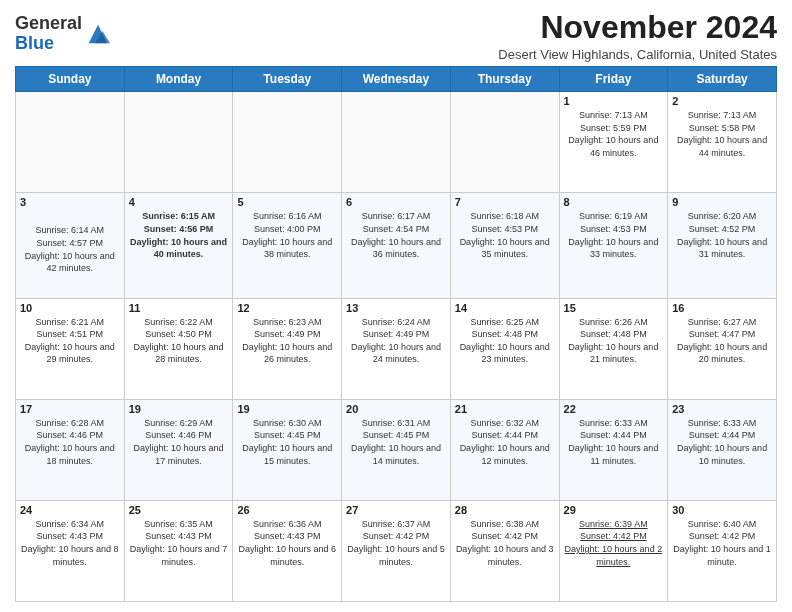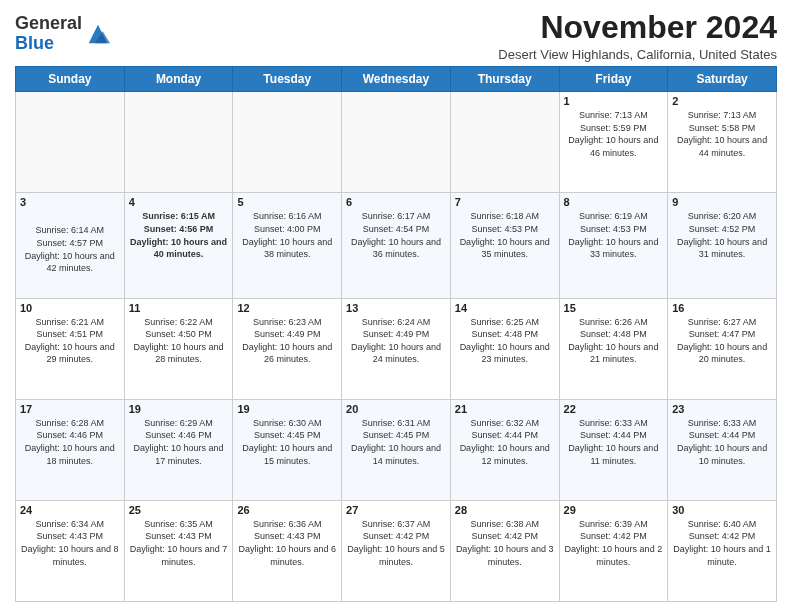--- a/index.html
+++ b/index.html
@@ -311,21 +311,21 @@
 Daylight: 10 hours and 5 minutes.</div>
           </td>
           <td>
             <span class="day-num">28</span>
             <div class="day-info" style="white-space: pre-line;">Sunrise: 6:38 AM
 Sunset: 4:42 PM
 Daylight: 10 hours and 3 minutes.</div>
           </td>
           <td>
             <span class="day-num">29</span>
-            <div class="day-info" style="white-space: pre-line;">Sunrise: 6:39 AM
+            <div class="day-info" style="white-space: pre-line; text-decoration: underline;">Sunrise: 6:39 AM
 Sunset: 4:42 PM
 Daylight: 10 hours and 2 minutes.</div>
           </td>
           <td>
             <span class="day-num">30</span>
             <div class="day-info" style="white-space: pre-line;">Sunrise: 6:40 AM
 Sunset: 4:42 PM
 Daylight: 10 hours and 1 minute.</div>
           </td>
         </tr>

